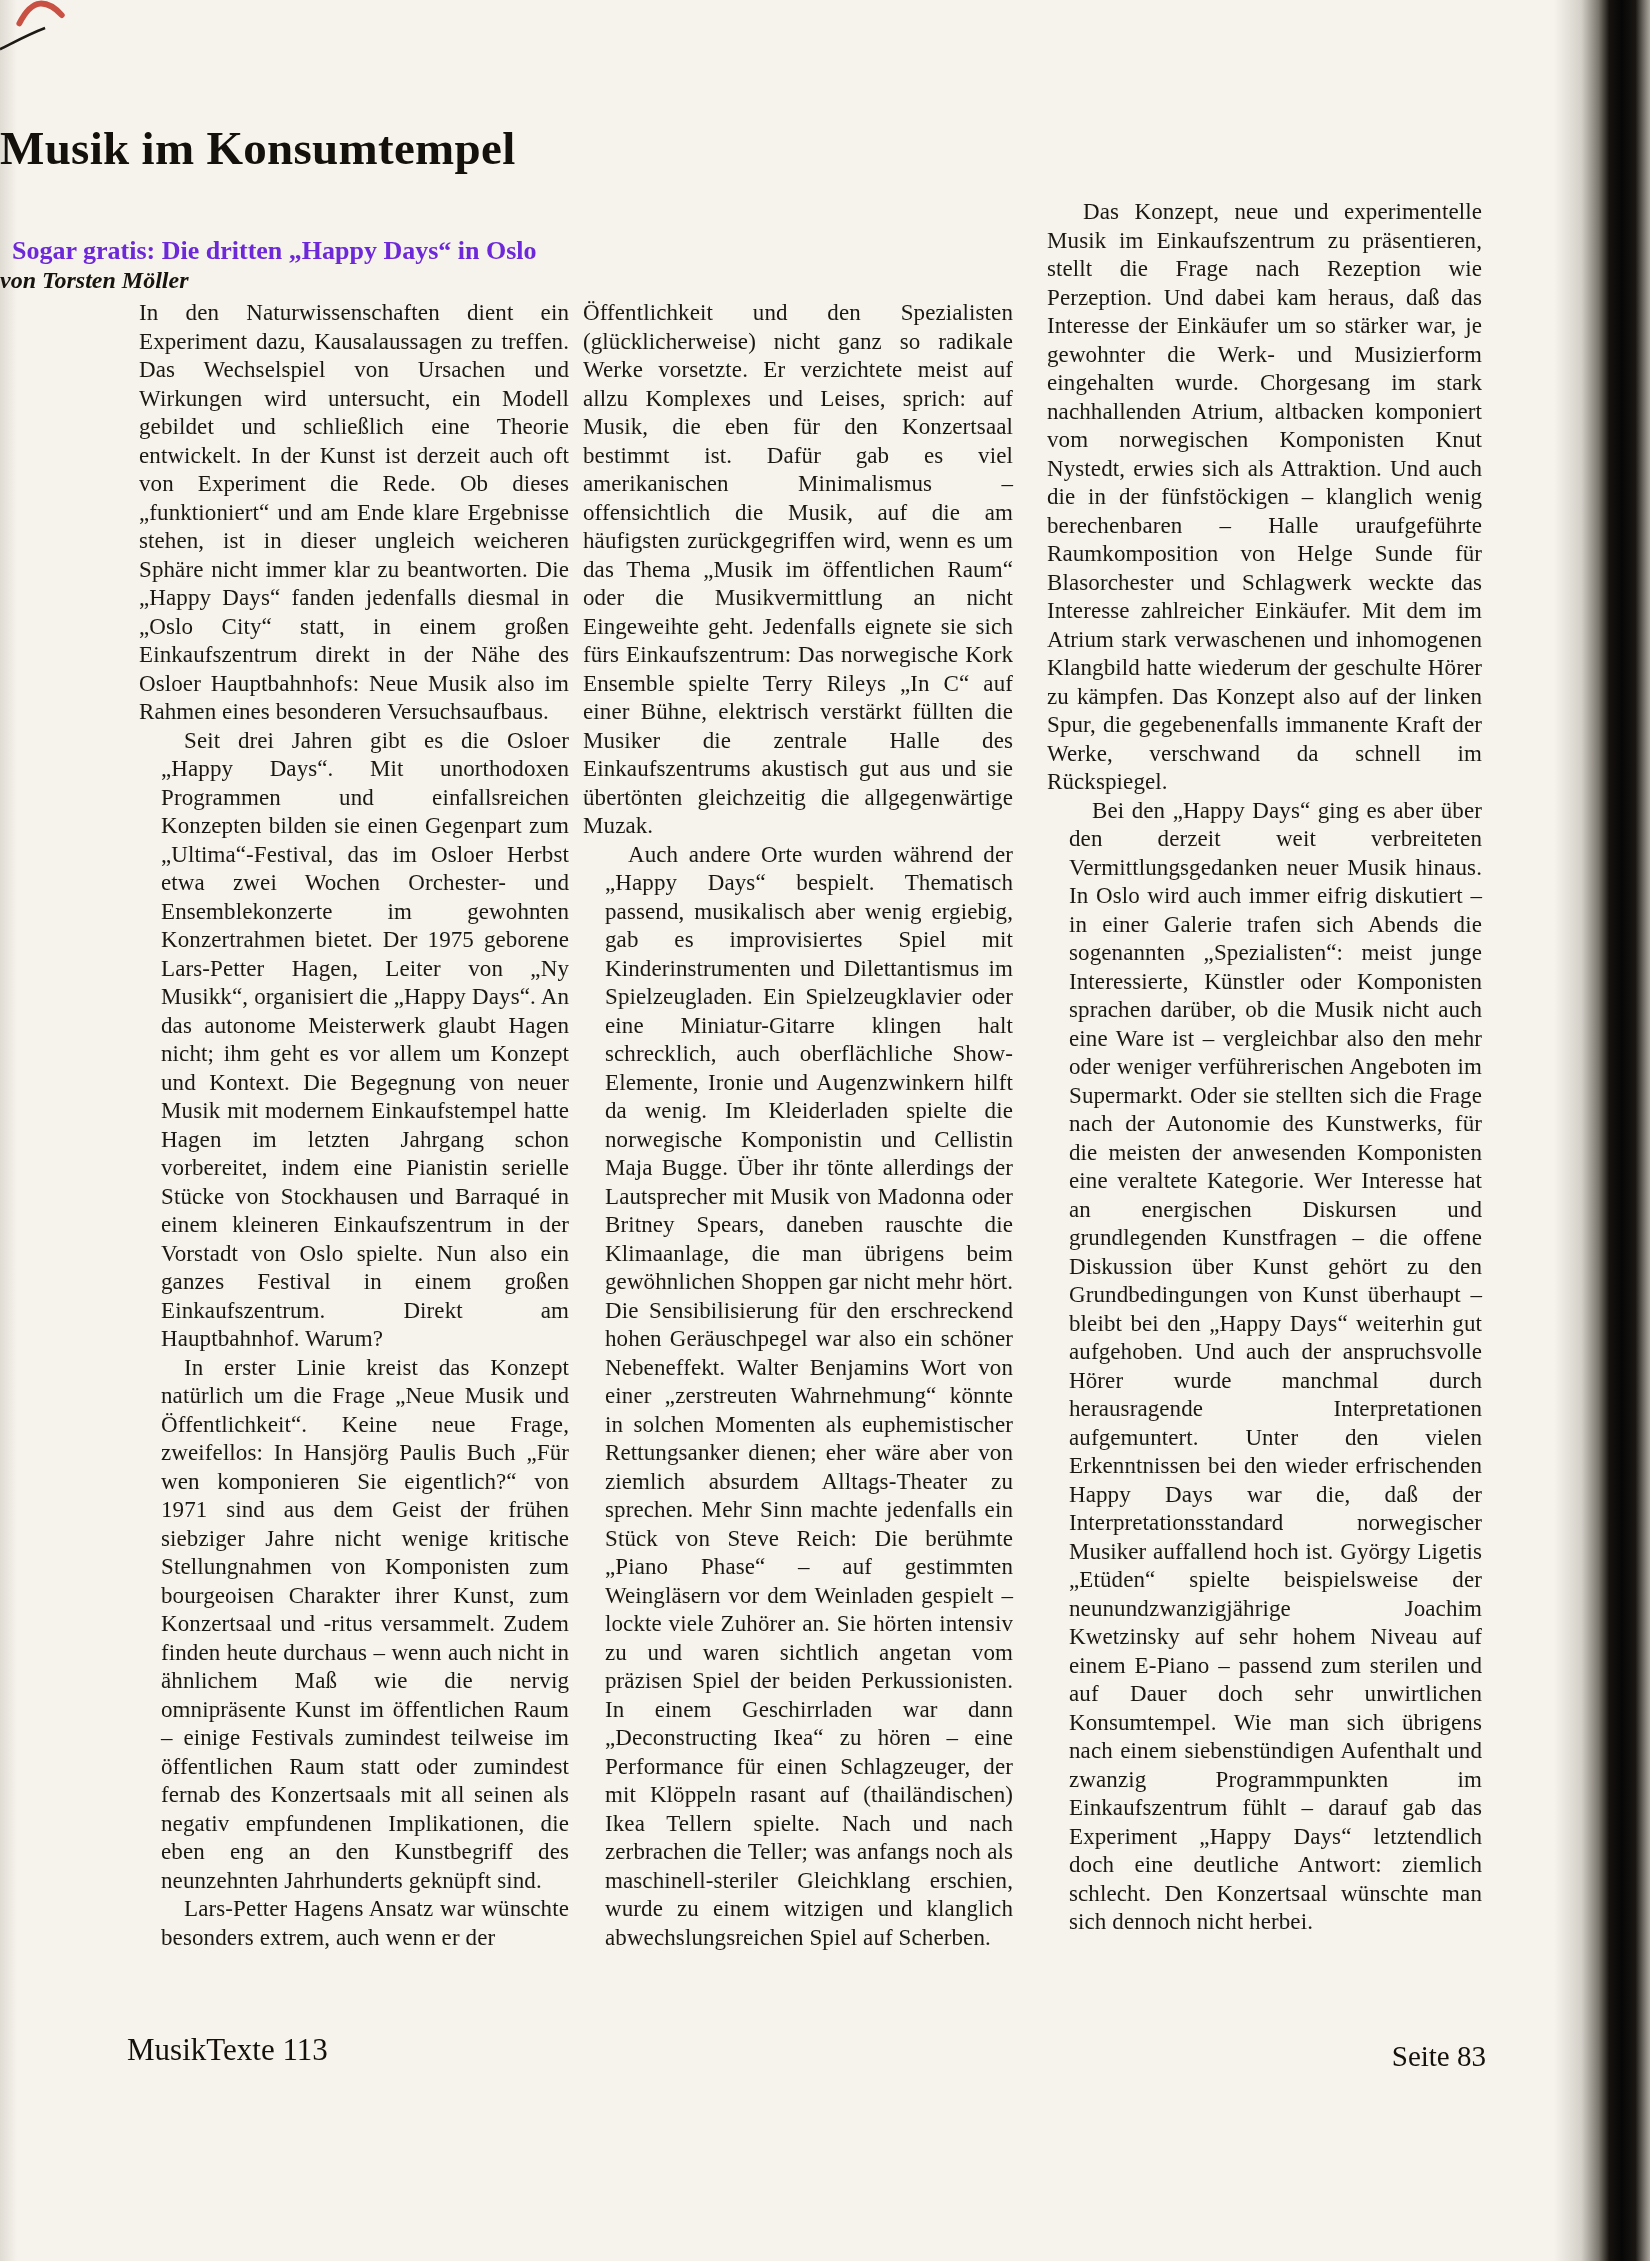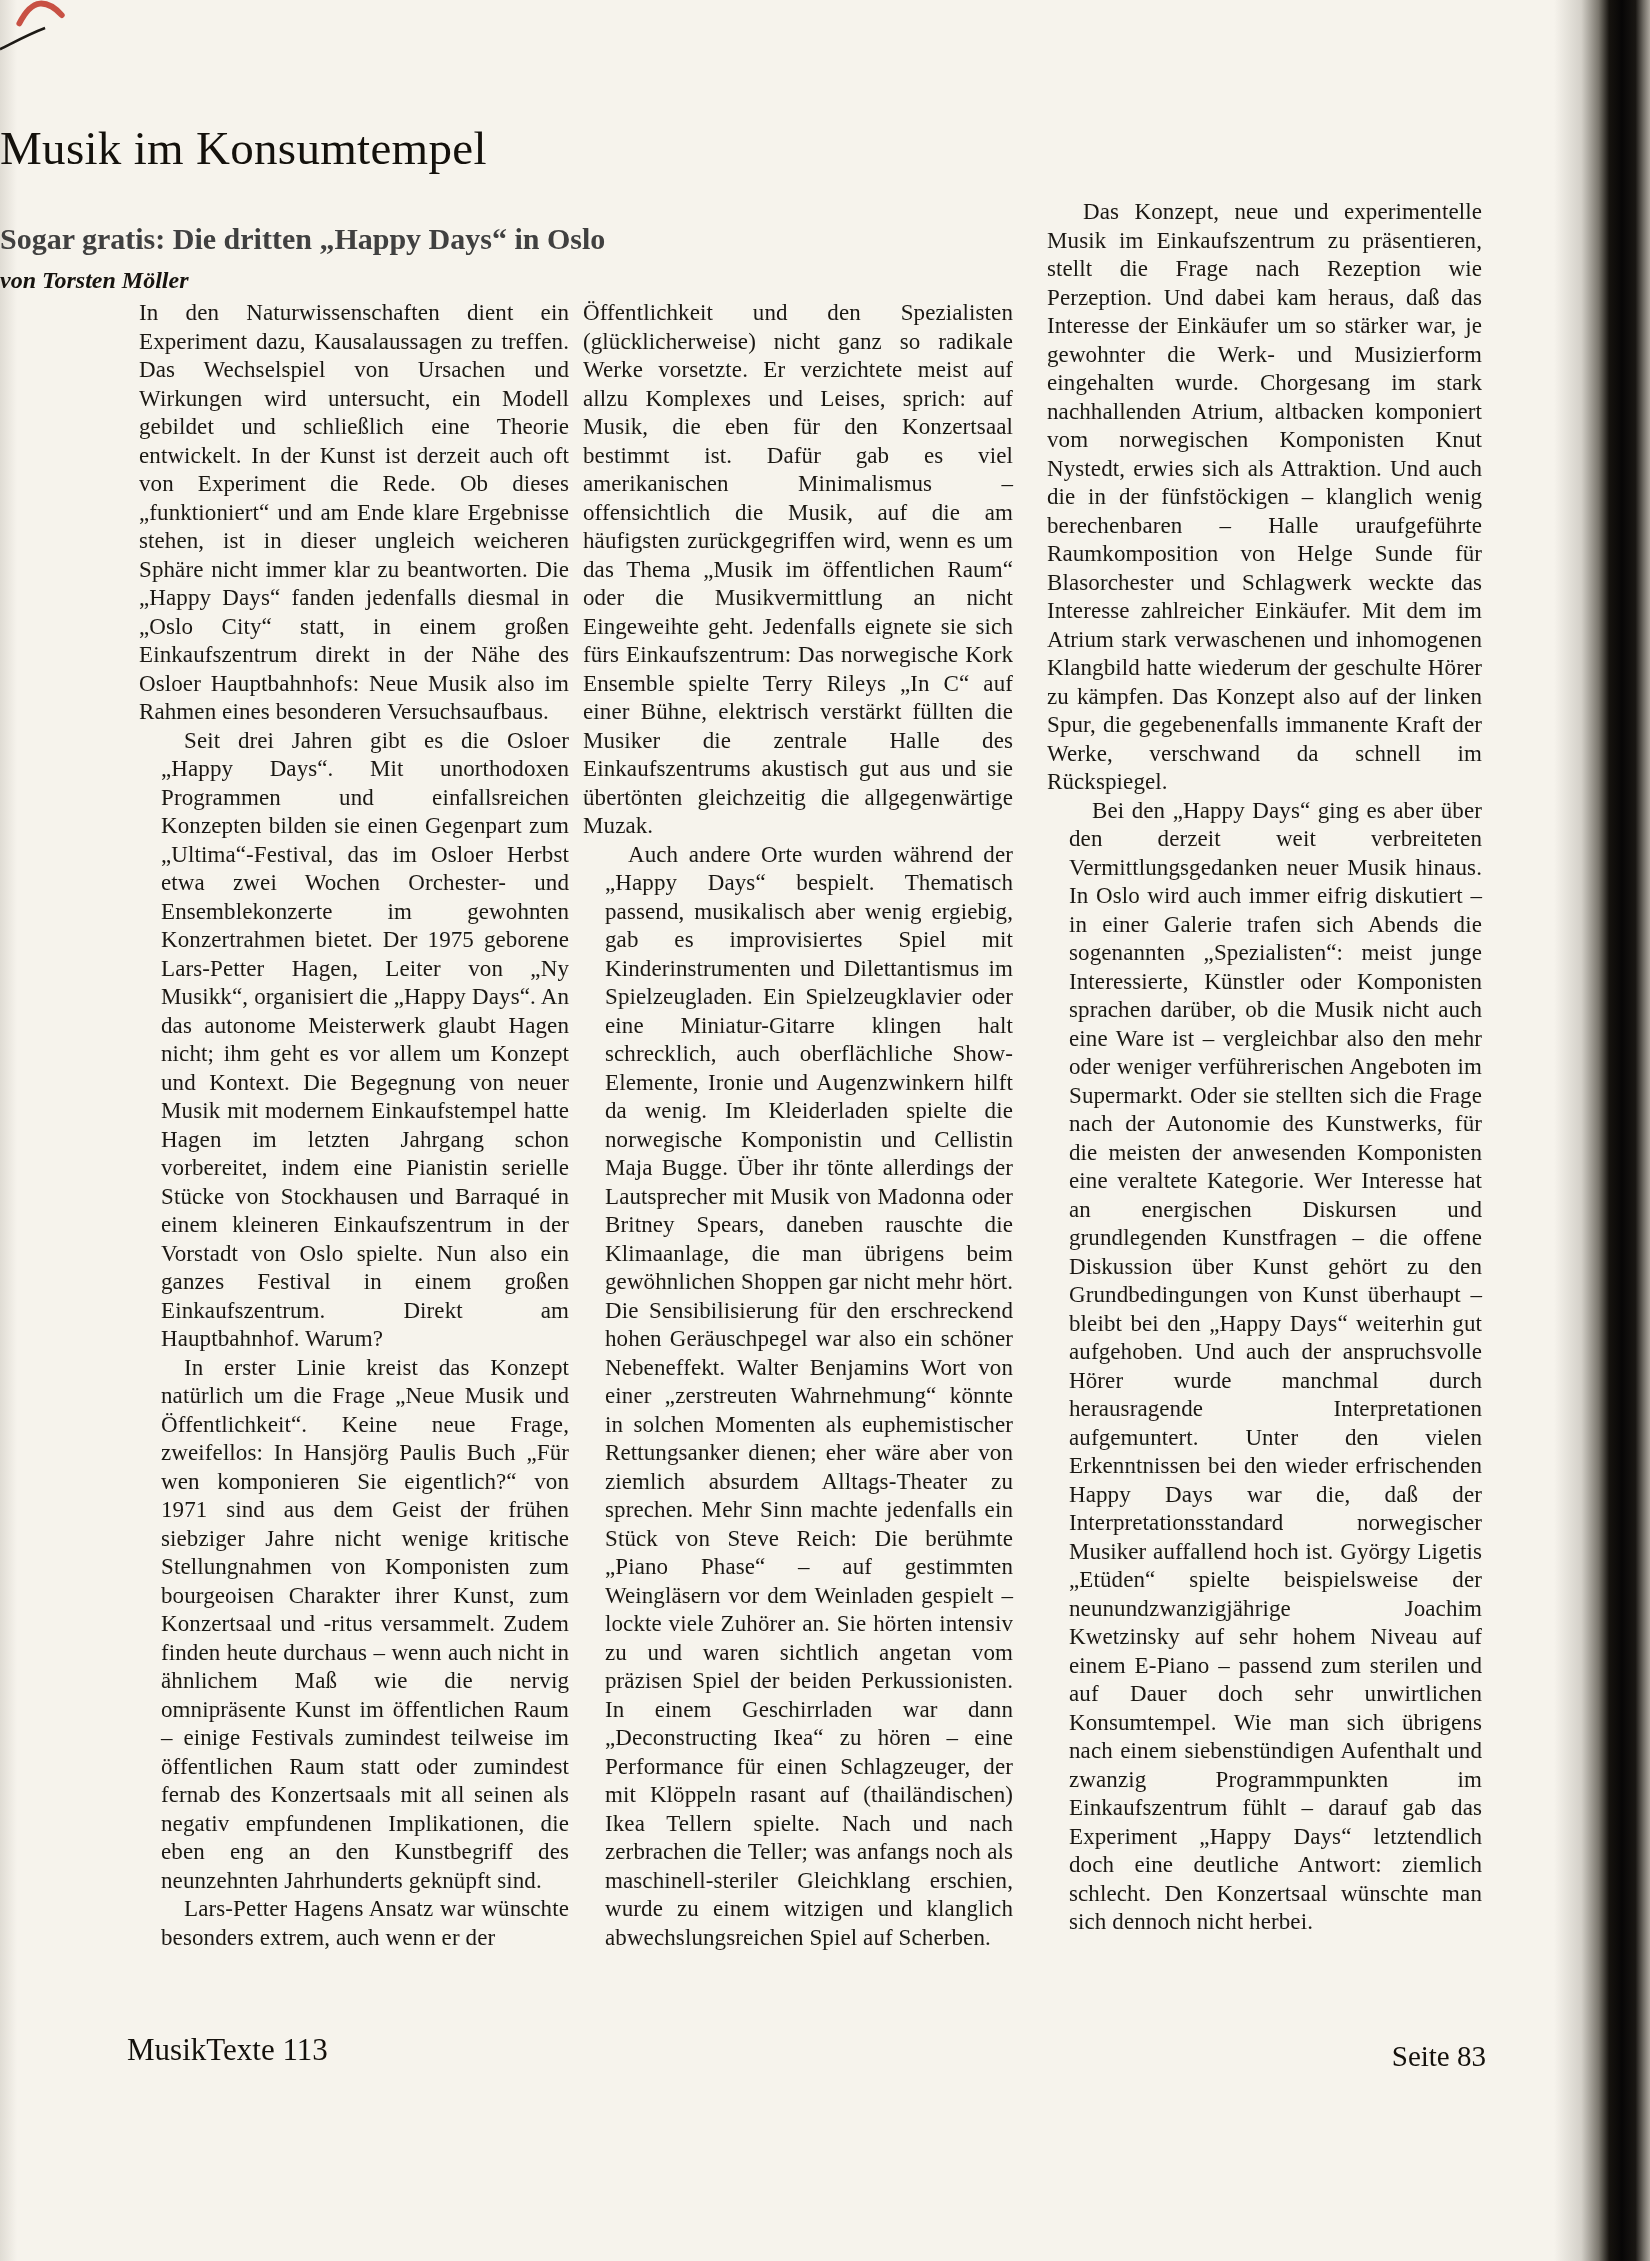--- a/index.html
+++ b/index.html
@@ -25,27 +25,27 @@
       #b7b2a9 100%);
   }
   
   .left-edge{
     position:absolute;top:0;left:0;bottom:0;width:17px;
     background:linear-gradient(to right, rgba(120,114,102,0.18), rgba(120,114,102,0));
   }
   .artifact-tl{position:absolute;top:0;left:0;}
   .title{
     position:absolute;left:0;top:120px;margin:0;
-    font-size:47px;line-height:56px;font-weight:400;
+    font-size:47px;line-height:56px;font-weight:700;
     letter-spacing:0.3px;color:#14110c;white-space:nowrap;
   }
   .subtitle{
-    position:absolute;left:0;top:223px;margin:0;
-    font-size:30px;line-height:31px;font-weight:700;
-    color:#404040;white-space:nowrap;
+    position:absolute;left:0;top:223px;margin:12px;
+    font-size:26px;line-height:31px;font-weight:700;
+    color:#6d28d9;white-space:nowrap;
   }
   .byline{
     position:absolute;left:0;top:266px;margin:0;
     font-size:24px;line-height:28.5px;font-style:italic;font-weight:700;
     color:#17140f;white-space:nowrap;
   }
   .col{
     position:absolute;
     font-size:23px;line-height:28.5px;
     text-align:justify;

